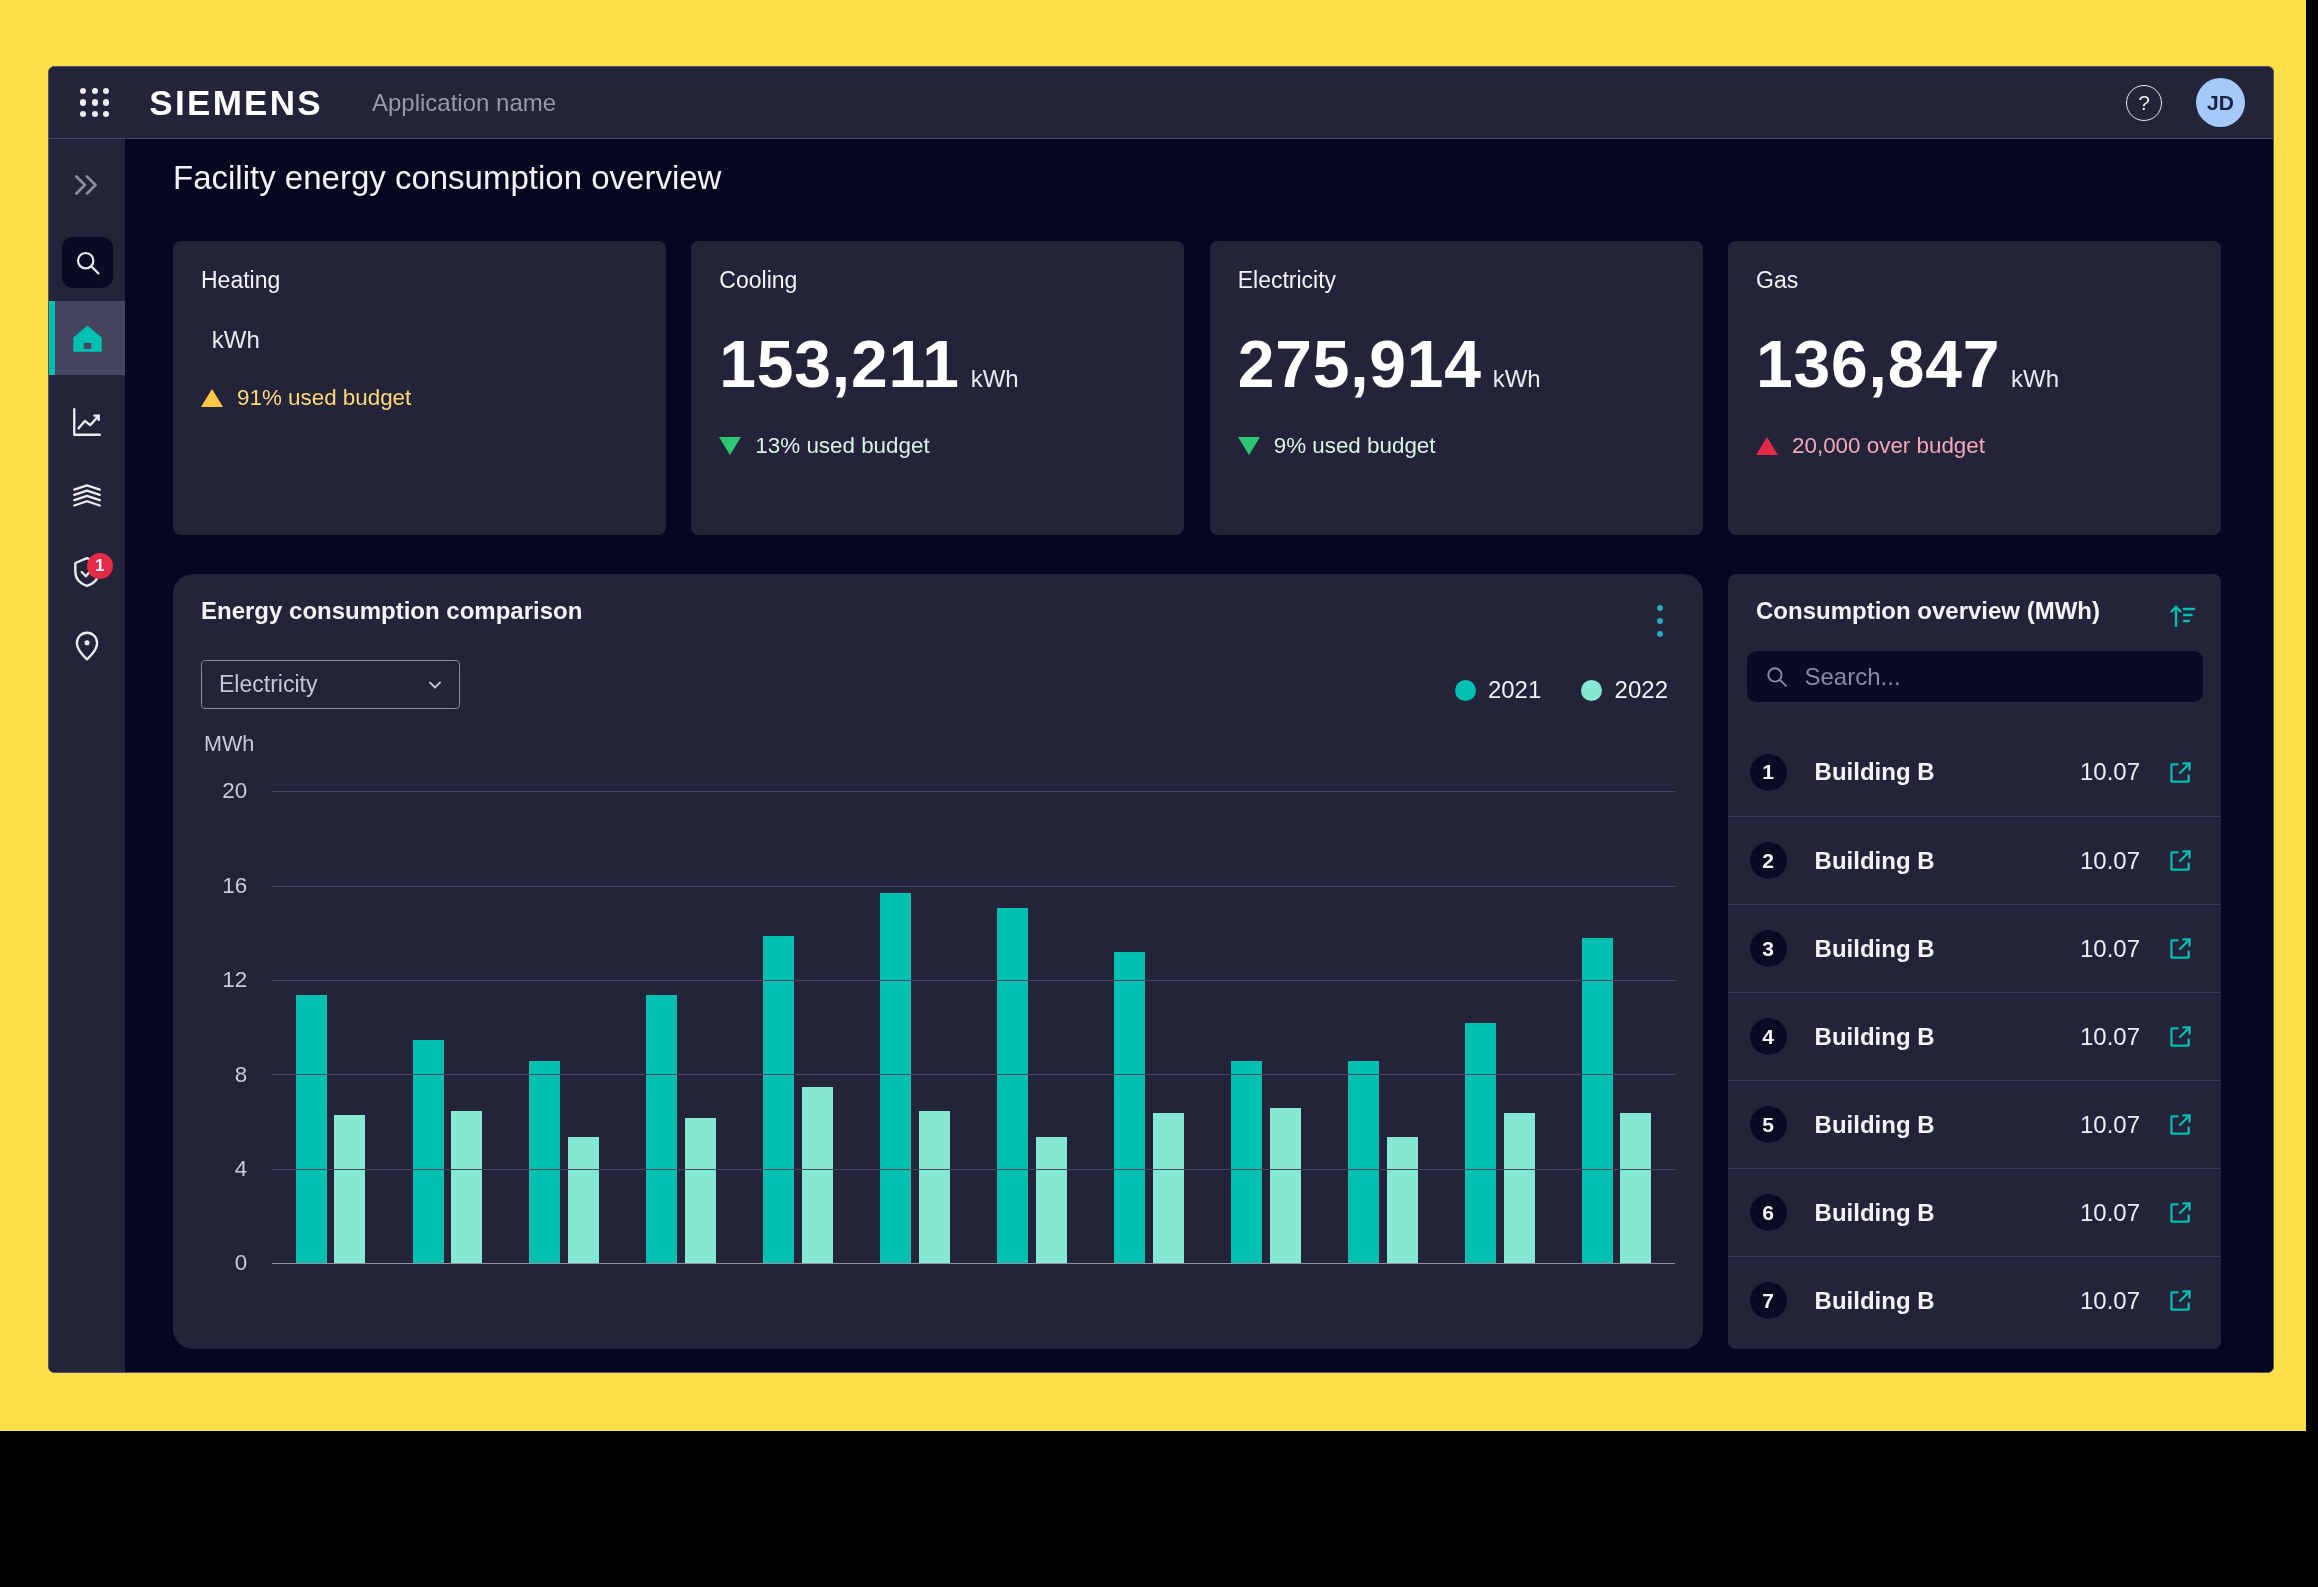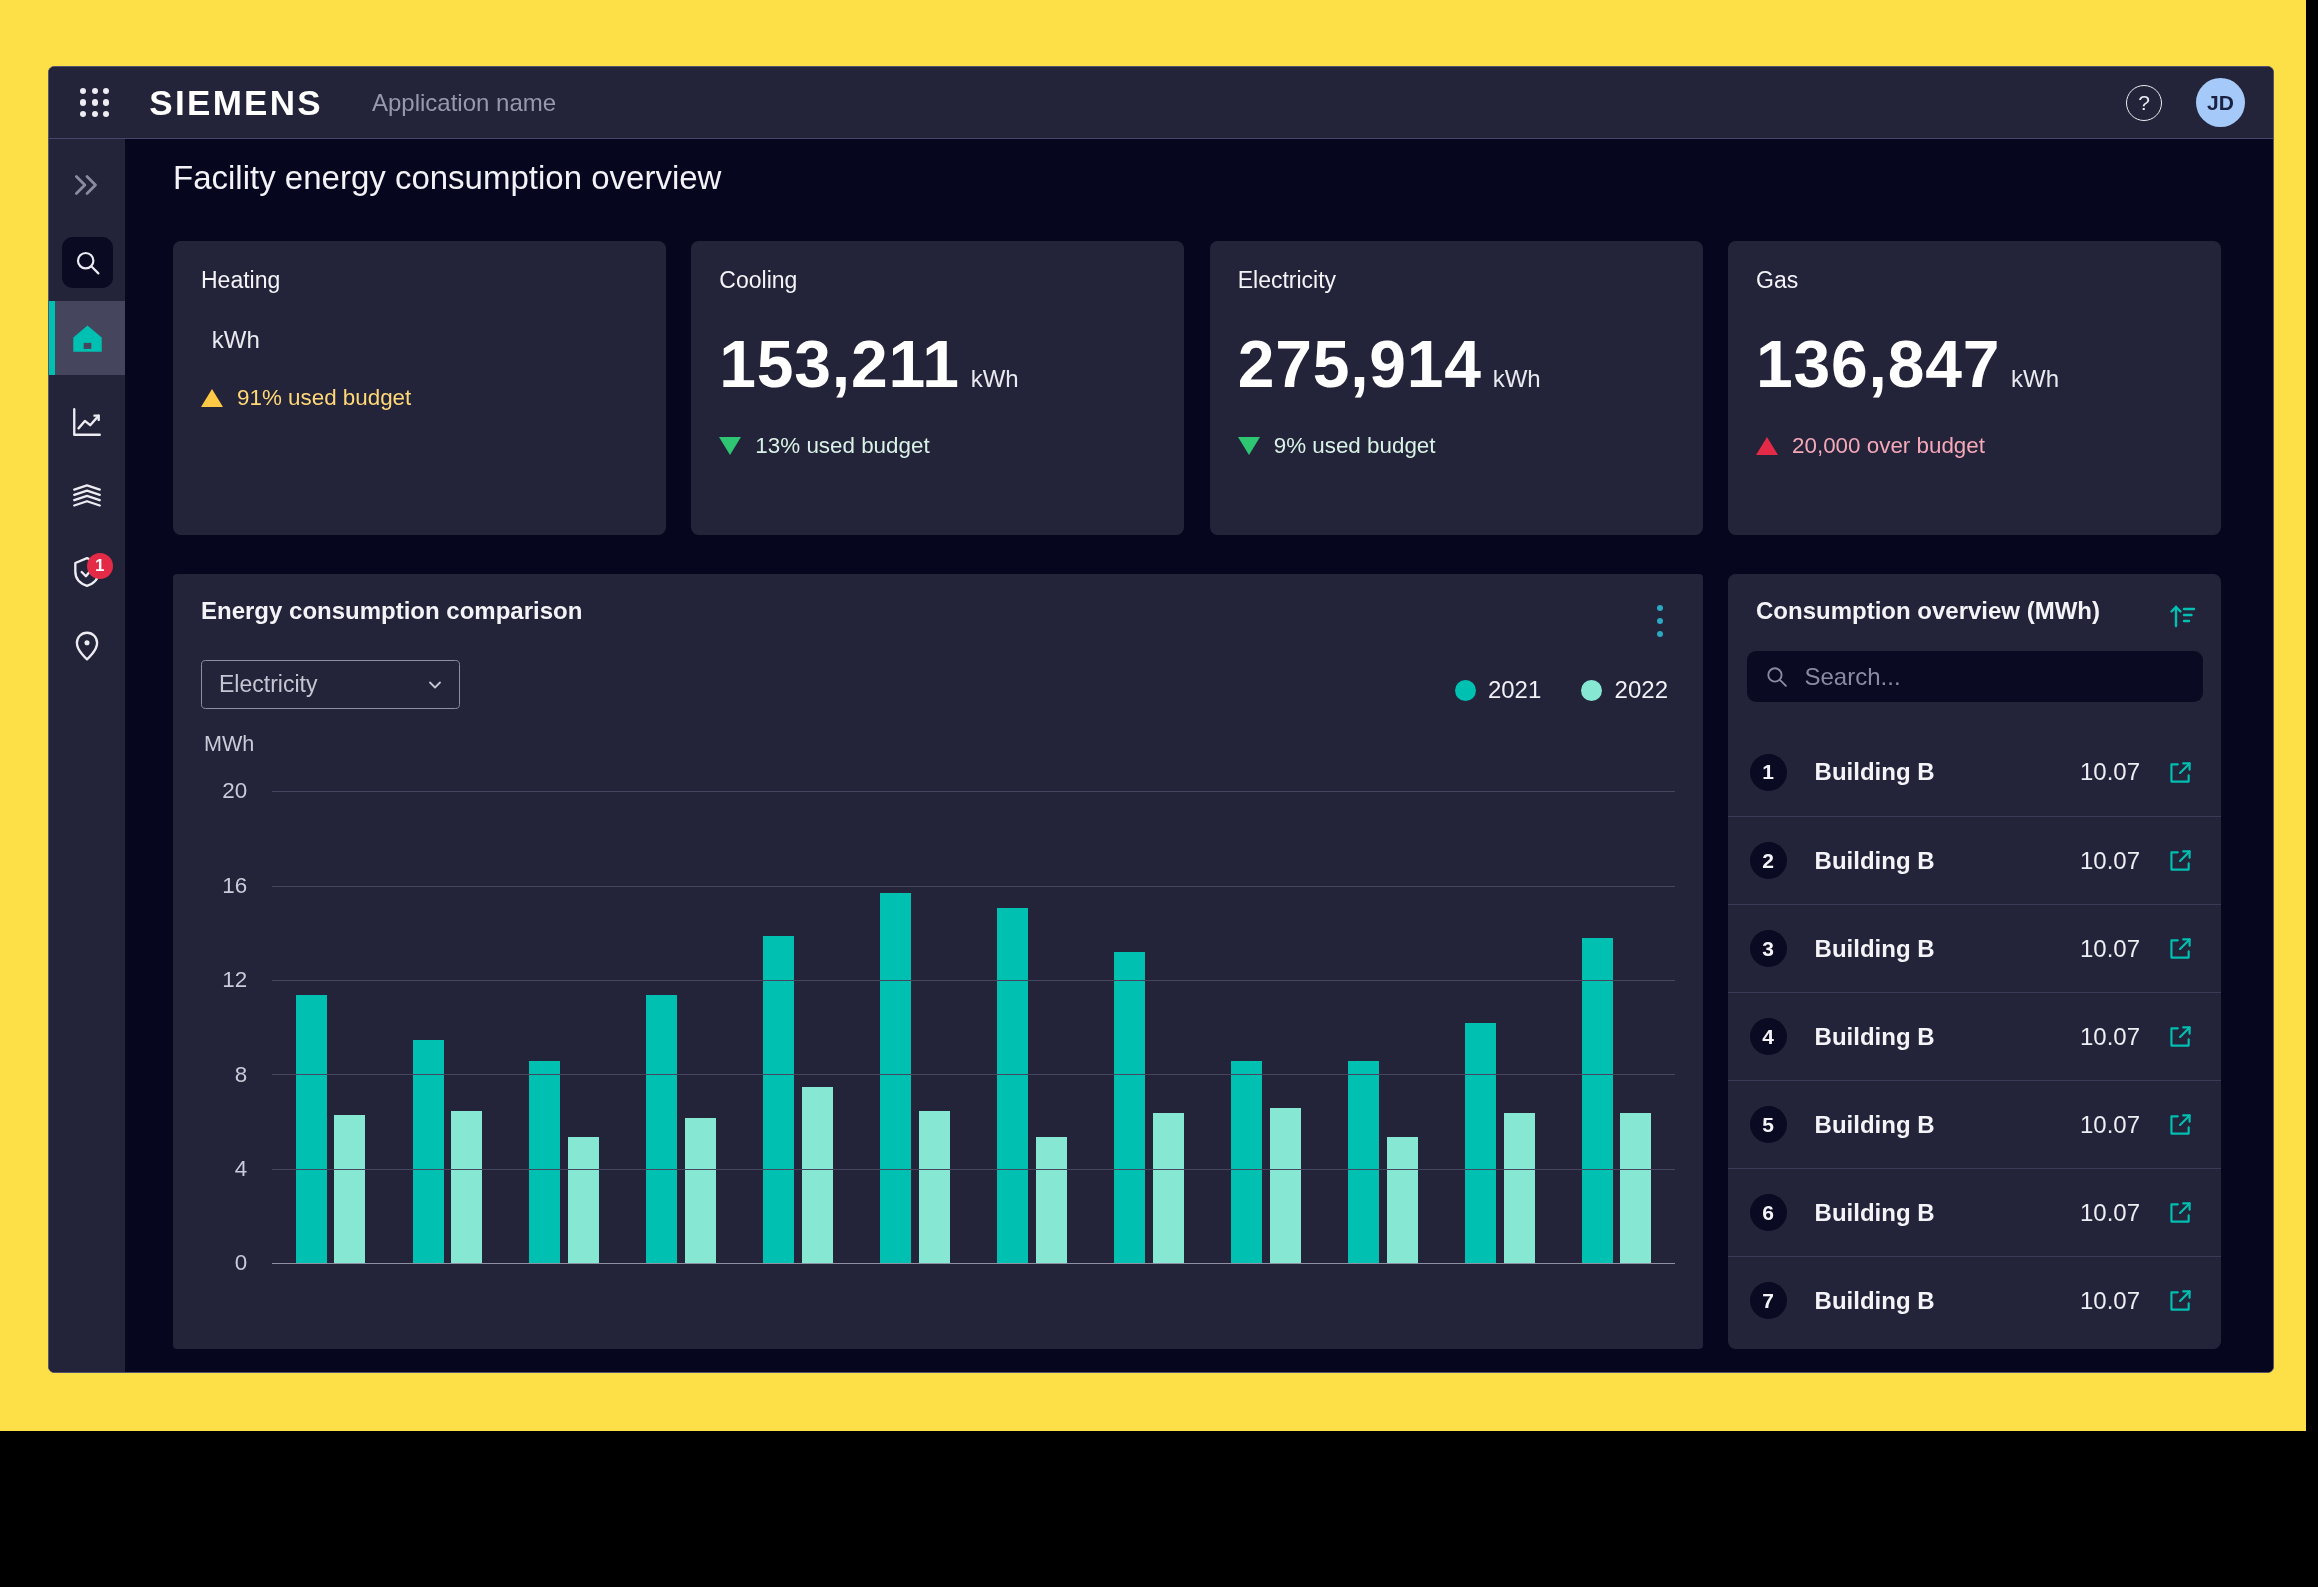--- a/index.html
+++ b/index.html
@@ -54,21 +54,21 @@
   .card-status{margin-top:31px;display:flex;align-items:center;gap:14px;font-size:22.4px;}
   .tri{width:0;height:0;}
   .card.warning .tri{border-left:11.6px solid transparent;border-right:11.6px solid transparent;border-bottom:18.5px solid #FFC845;}
   .card.warning .card-status-text{color:#FFD878;}
   .card.good .tri{border-left:11.6px solid transparent;border-right:11.6px solid transparent;border-top:18.5px solid #2EC673;}
   .card.good .card-status-text{color:#D9F2E6;}
   .card.alert .tri{border-left:11.6px solid transparent;border-right:11.6px solid transparent;border-bottom:18.5px solid #E32B47;}
   .card.alert .card-status-text{color:#F4A8B8;}
 
   
-  .chart-panel{position:absolute;left:48px;top:435px;width:1530px;height:775px;background:#232339;border-radius:4px;}
+  .chart-panel{position:absolute;left:48px;top:435px;width:1530px;height:775px;background:#232339;border-radius:20px;}
   .panel-title{position:absolute;left:28px;top:23px;font-size:24px;font-weight:700;color:#F4F4F8;}
   .kebab{position:absolute;right:35px;top:26px;display:flex;flex-direction:column;gap:7px;cursor:pointer;padding:4.6px;}
   .kebab span{width:6.2px;height:6.2px;border-radius:50%;background:#2AA9C0;}
   .dropdown{position:absolute;left:28px;top:86px;width:259px;height:49px;border:1.5px solid #8E8EA0;border-radius:4.6px;
             display:flex;align-items:center;justify-content:space-between;padding:0 14px 0 17px;box-sizing:border-box;cursor:pointer;}
   .dropdown-value{font-size:23px;color:#C6C6D2;}
   .legend{position:absolute;right:35px;top:102px;display:flex;gap:40px;align-items:center;}
   .legend-item{display:flex;align-items:center;gap:12.3px;cursor:pointer;}
   .legend-dot{width:21px;height:21px;border-radius:50%;}
   .legend-label{font-size:24px;color:#F0F0F5;}

